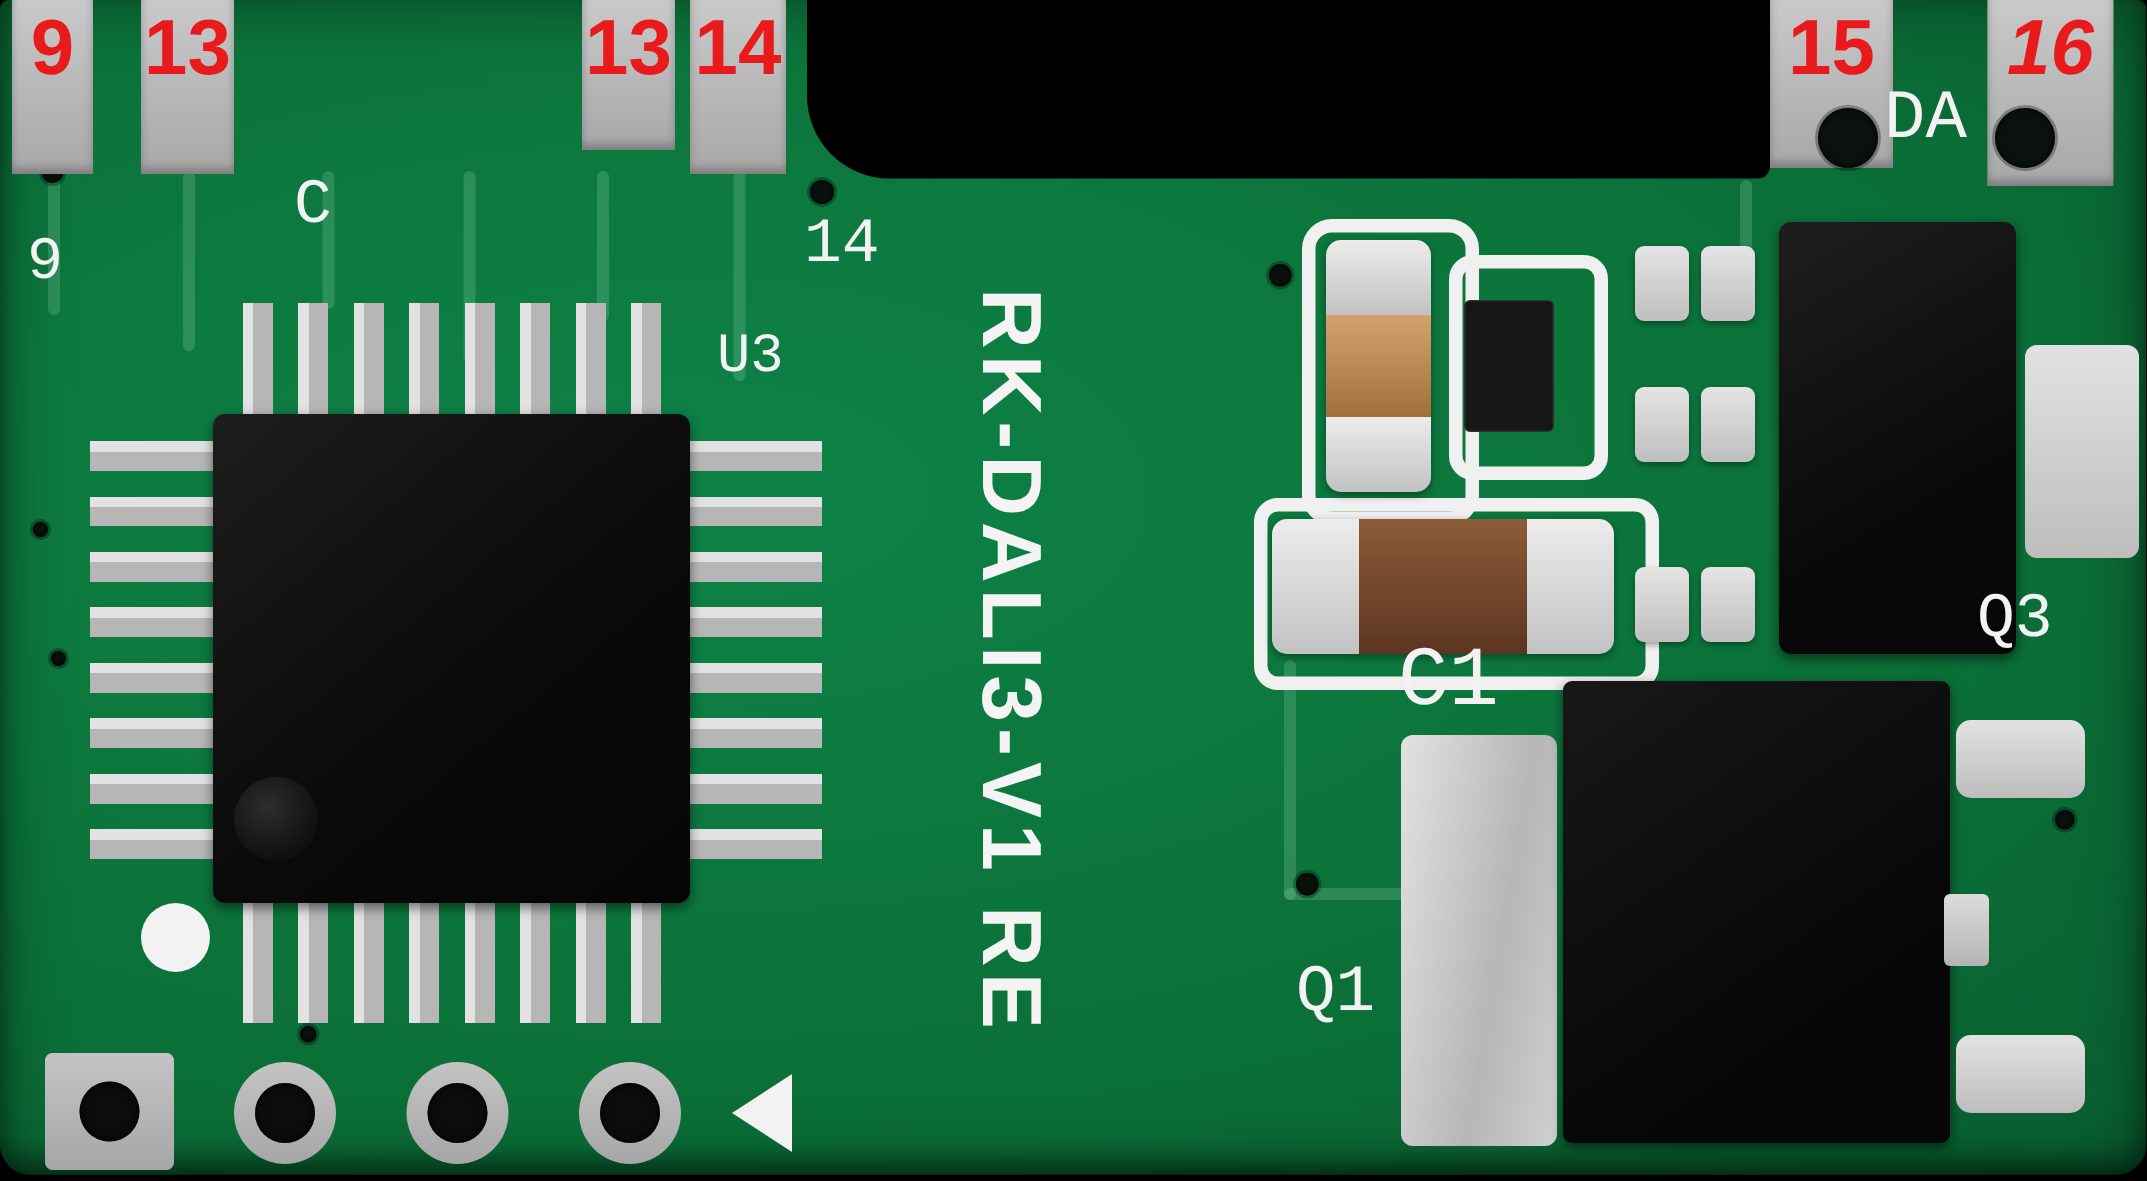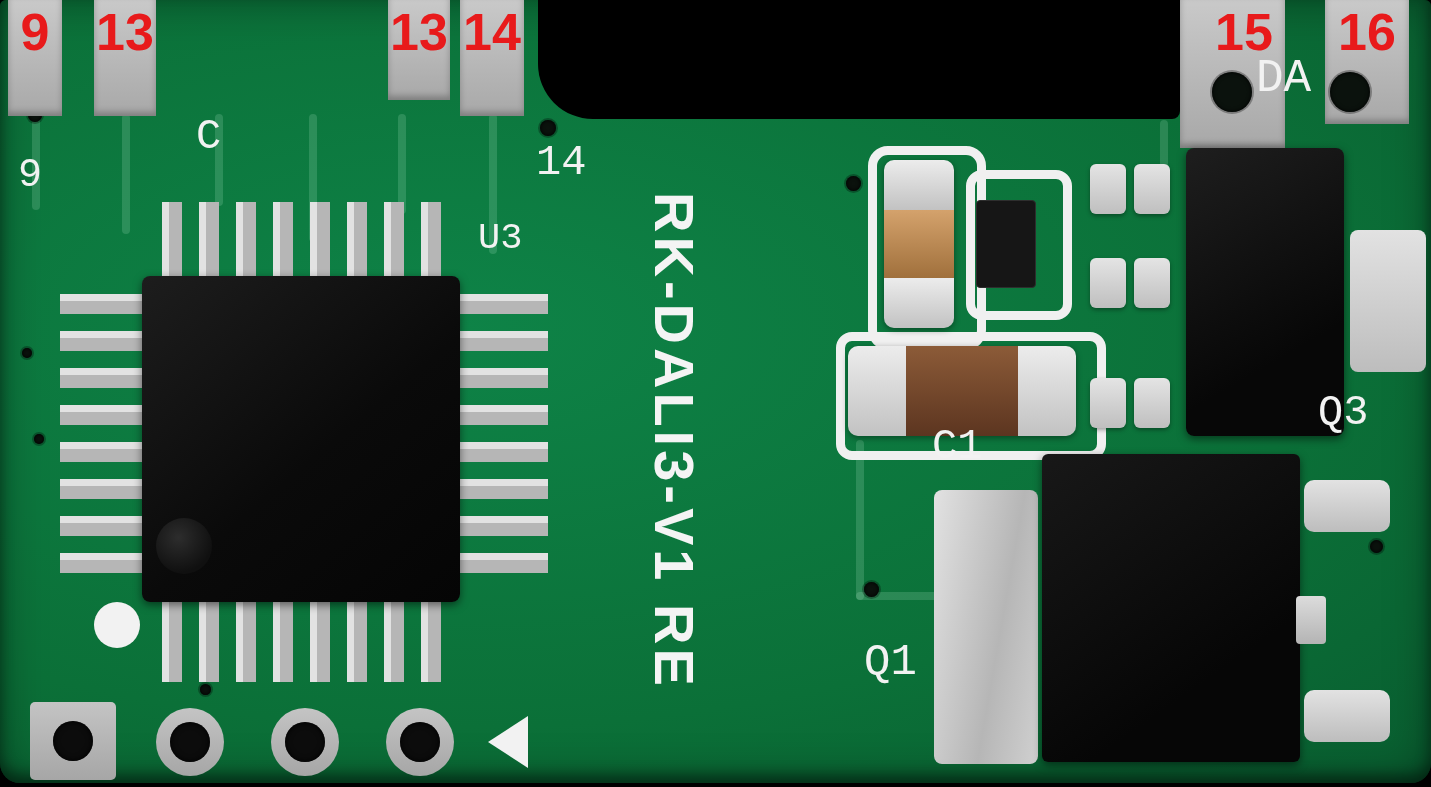--- a/index.html
+++ b/index.html
@@ -101,24 +101,24 @@
   <div class="pad-top" style="left:94px;width:62px;height:116px;">
     <span class="pad-num">13</span>
   </div>
   <div class="pad-top" style="left:388px;width:62px;height:100px;">
     <span class="pad-num">13</span>
   </div>
   <div class="pad-top" style="left:460px;width:64px;height:116px;">
     <span class="pad-num">14</span>
   </div>
 
-  <div class="pad-top" style="left:1180px;width:82px;height:148px;padding-left:23px;">
+  <div class="pad-top" style="left:1180px;width:82px;height:112px;">
     <span class="pad-num">15</span>
   </div>
-  <div class="pad-top" style="left:1325px;width:84px;height:124px;">
+  <div class="pad-top" style="left:1325px;width:84px;height:124px;font-style:italic;">
     <span class="pad-num">16</span>
   </div>
   <div class="hole" style="left:1212px;top:72px;width:40px;height:40px;"></div>
   <div class="hole" style="left:1330px;top:72px;width:40px;height:40px;"></div>
   <div class="silk" style="left:1256px;top:56px;font-size:46px;">DA</div>
 
   <div class="silk" style="left:196px;top:116px;font-size:42px;">C</div>
   <div class="silk" style="left:18px;top:156px;font-size:40px;">9</div>
   <div class="silk" style="left:536px;top:142px;font-size:42px;">14</div>
   <div class="silk" style="left:478px;top:220px;font-size:37px;">U3</div>
@@ -152,21 +152,21 @@
     <div class="end"></div>
     <div class="mid"></div>
     <div class="end"></div>
   </div>
   <div class="chip-sm"></div>
   <div class="cap-h">
     <div class="end"></div>
     <div class="mid"></div>
     <div class="end"></div>
   </div>
-  <div class="silk" style="left:932px;top:426px;font-size:42px;">C1</div>
+  <div class="silk" style="left:932px;top:426px;font-size:56px;">C1</div>
 
   <div class="sot-row" style="top:164px;">
       <div></div>
       <div></div>
     </div>
   <div class="sot-row" style="top:258px;">
       <div></div>
       <div></div>
     </div>
   <div class="sot-row" style="top:378px;">

